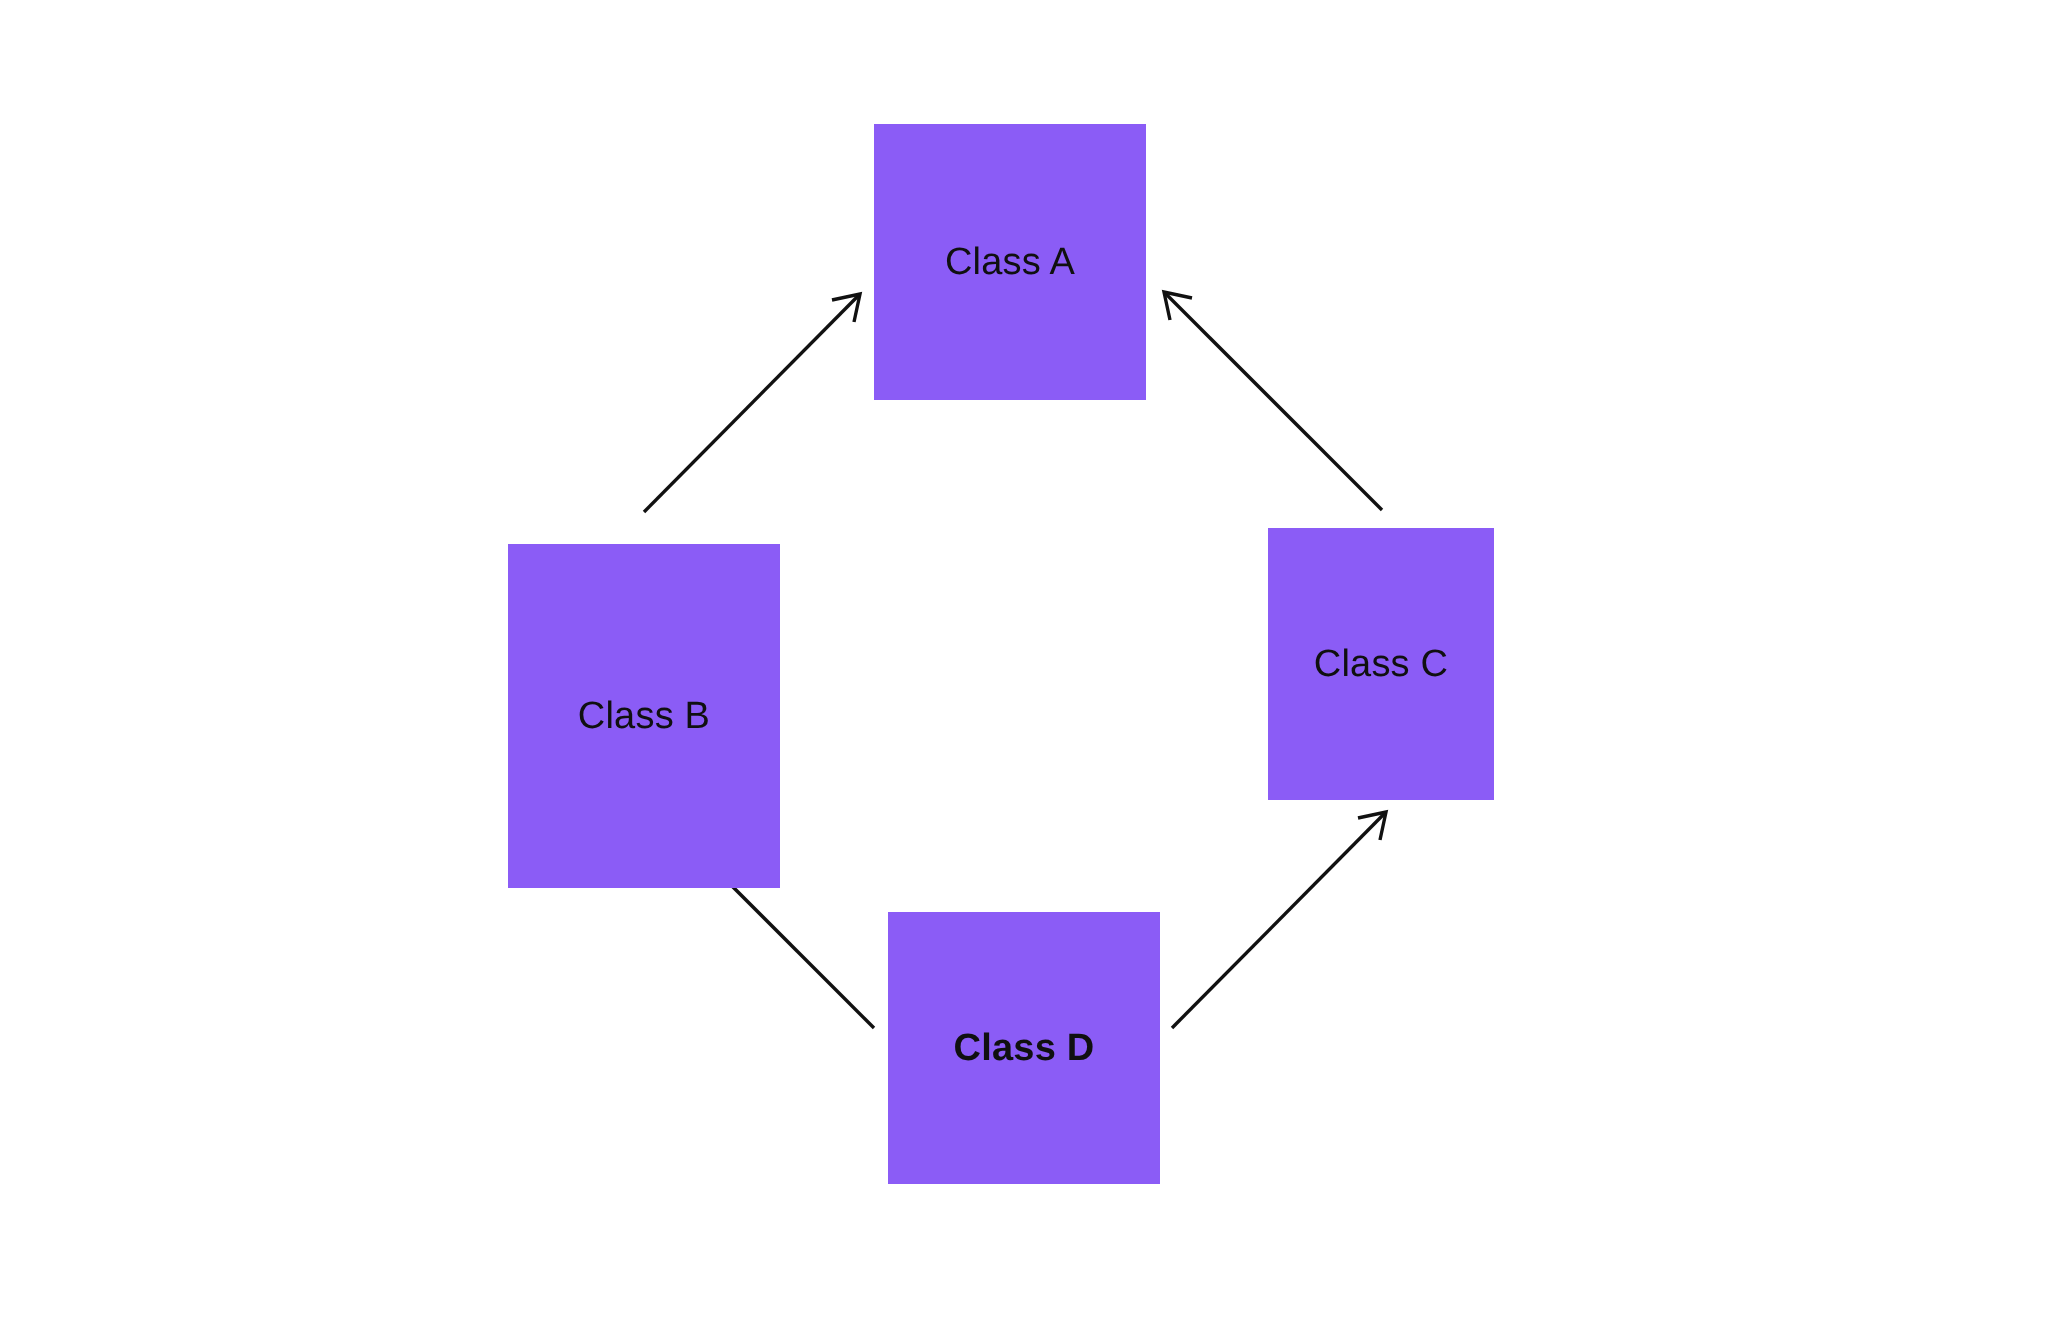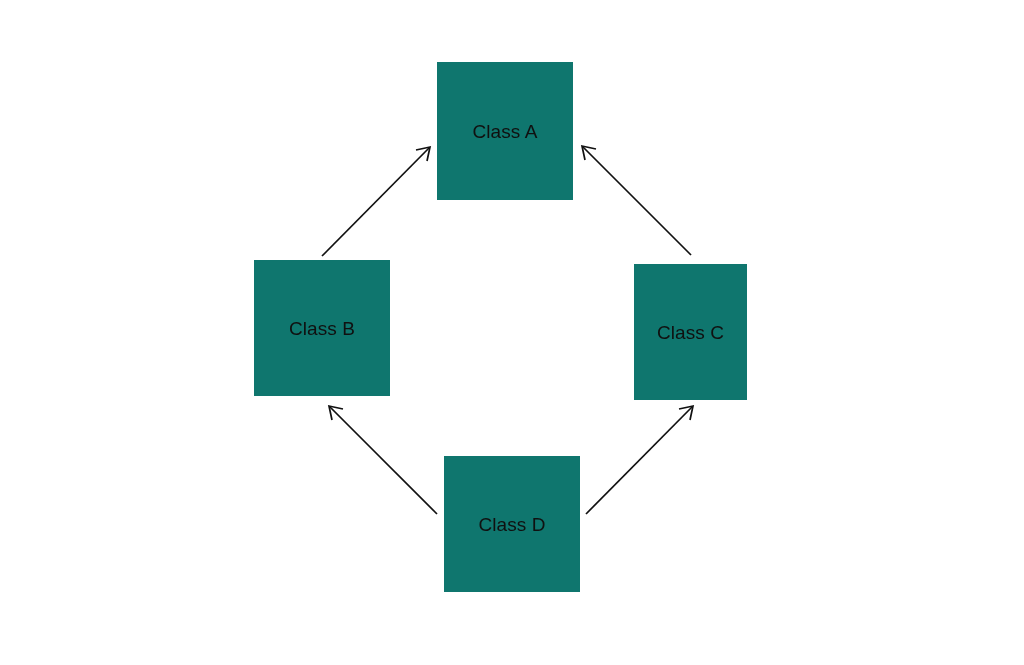--- a/index.html
+++ b/index.html
@@ -17,36 +17,36 @@
     height: 665px;
     background: #ffffff;
     overflow: hidden;
   }
   .node {
     position: absolute;
     box-sizing: border-box;
     display: flex;
     align-items: center;
     justify-content: center;
-    background: #0f766e;
+    background: #8b5cf6;
     color: #101010;
     font-size: 19px;
     font-family: "Liberation Sans", sans-serif;
     font-weight: 400;
     letter-spacing: 0.1px;
     line-height: 1;
     user-select: none;
   }
   .node-label {
     pointer-events: none;
   }
   #node-a { left: 437px; top: 62px;  width: 136px; height: 138px; }
-  #node-b { left: 254px; top: 260px; width: 136px; height: 136px; }
+  #node-b { left: 254px; top: 272px; width: 136px; height: 172px; }
   #node-c { left: 634px; top: 264px; width: 113px; height: 136px; }
-  #node-d { left: 444px; top: 456px; width: 136px; height: 136px; }
+  #node-d { left: 444px; top: 456px; width: 136px; height: 136px; font-weight: bold; }
 
   #edges {
     position: absolute;
     left: 0;
     top: 0;
     width: 1024px;
     height: 665px;
     pointer-events: none;
   }
   .edge-line {

